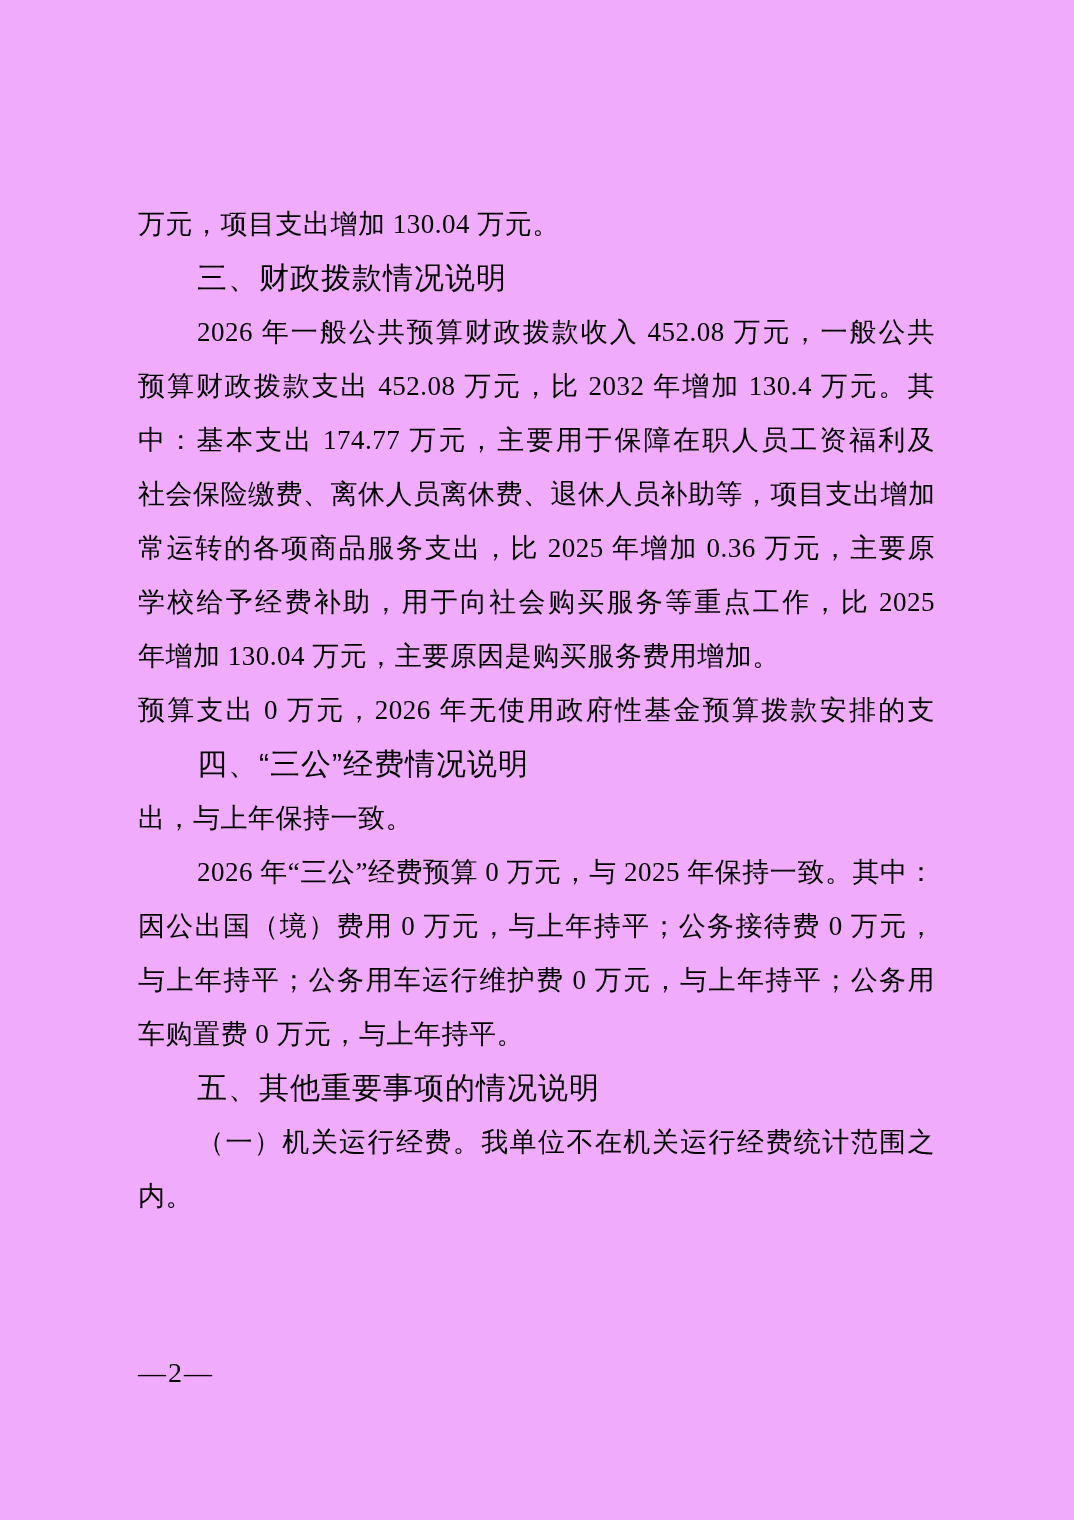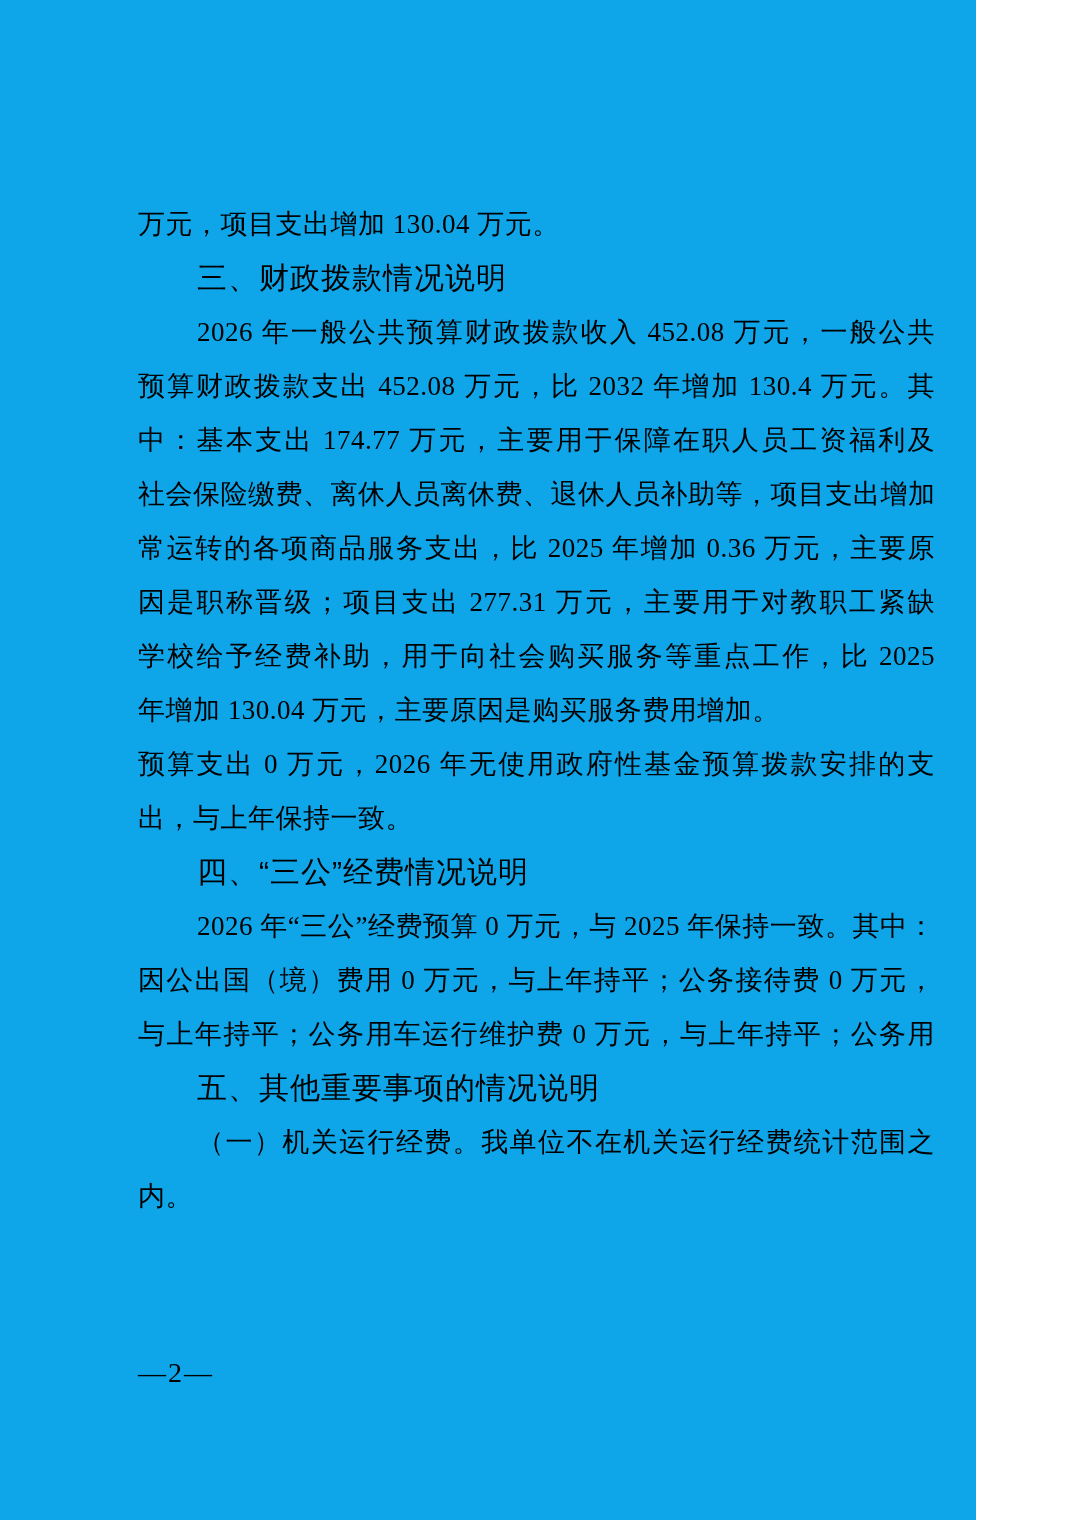--- a/index.html
+++ b/index.html
@@ -8,22 +8,22 @@
     height: 1520px;
     background: #ffffff;
     position: relative;
     font-family: "Liberation Serif", "DejaVu Serif", serif;
     color: #000000;
     overflow: hidden;
   }
   .page {
     position: absolute;
     left: 0; top: 0;
-    width: 976px; height: 1520px;
-    background: #0ea5e9;
+    width: 1074px; height: 1520px;
+    background: #f0abfc;
   }
   .text-block {
     position: absolute;
     left: 138px;
     top: 197px;
     width: 797px;
   }
   .line {
     height: 54px;
     line-height: 54px;
@@ -65,32 +65,32 @@
 
     <div class="line">万元，项目支出增加 130.04 万元。</div>
 
     <div class="line heading">三、财政拨款情况说明</div>
 
     <div class="line just ind">2026 年一般公共预算财政拨款收入 452.08 万元，一般公共</div>
     <div class="line just">预算财政拨款支出 452.08 万元，比 2032 年增加 130.4 万元。其</div>
     <div class="line just">中：基本支出 174.77 万元，主要用于保障在职人员工资福利及</div>
     <div class="line just">社会保险缴费、离休人员离休费、退休人员补助等，项目支出增加</div>
     <div class="line just">常运转的各项商品服务支出，比 2025 年增加 0.36 万元，主要原</div>
-    <div class="line just">因是职称晋级；项目支出 277.31 万元，主要用于对教职工紧缺</div>
     <div class="line just">学校给予经费补助，用于向社会购买服务等重点工作，比 2025</div>
     <div class="line">年增加 130.04 万元，主要原因是购买服务费用增加。</div>
 
     <div class="line just">预算支出 0 万元，2026 年无使用政府性基金预算拨款安排的支</div>
+    <div class="line heading">四、“三公”经费情况说明</div>
+
     <div class="line">出，与上年保持一致。</div>
-
-    <div class="line heading">四、“三公”经费情况说明</div>
 
     <div class="line just ind">2026 年“三公”经费预算 0 万元，与 2025 年保持一致。其中：</div>
     <div class="line just">因公出国（境）费用 0 万元，与上年持平；公务接待费 0 万元，</div>
     <div class="line just">与上年持平；公务用车运行维护费 0 万元，与上年持平；公务用</div>
+    <div class="line">车购置费 0 万元，与上年持平。</div>
 
     <div class="line heading">五、其他重要事项的情况说明</div>
 
     <div class="line just ind">（一）机关运行经费。我单位不在机关运行经费统计范围之</div>
     <div class="line">内。</div>
 
   </div>
 
   <div class="pagenum">—2—</div>
 

